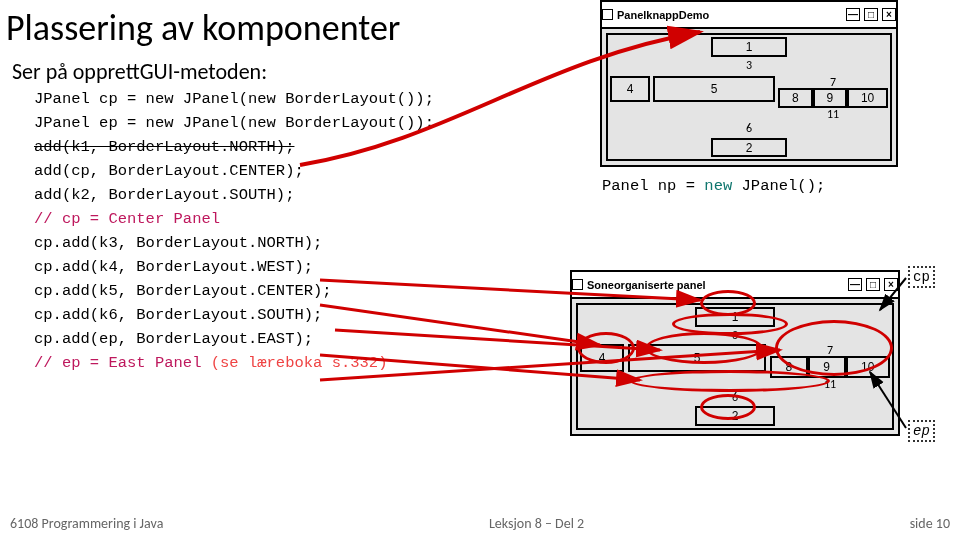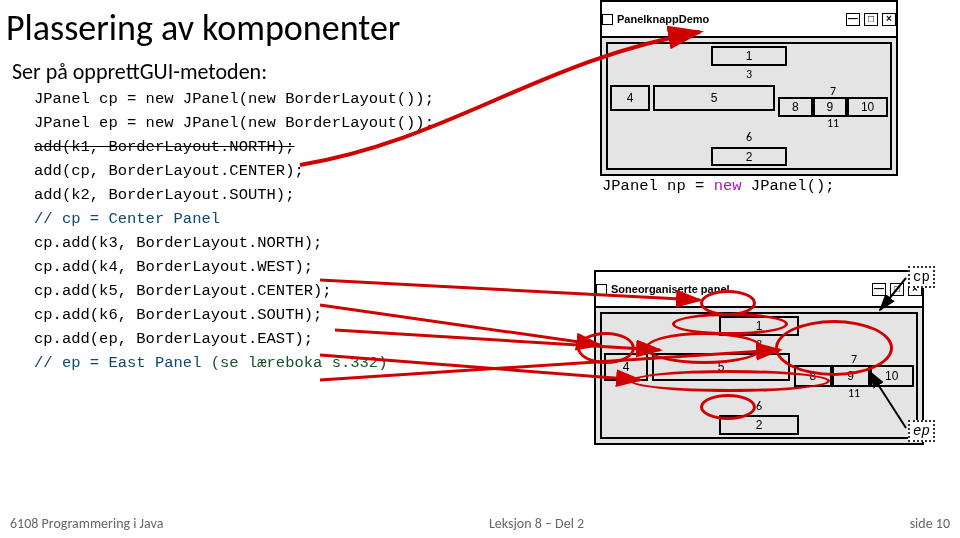--- a/index.html
+++ b/index.html
@@ -25,23 +25,23 @@
     margin: 0 0 2px 0;
   }
   .code {
     font-family: "Courier New", monospace;
     font-size: 15.5px;
     line-height: 1.55;
     white-space: pre;
     color: #000;
     padding-left: 22px;
   }
-  .blue { color: #a21caf; }
-  .comment { color: #0c4a6e; }
-  .green { color: #14532d; }
+  .blue { color: #0f766e; }
+  .comment { color: #be185d; }
+  .green { color: #ef4444; }
   .strike { text-decoration: line-through; }
 
   
   .right-code {
     position: absolute;
     left: 602px;
     top: 175px;
     font-family: "Courier New", monospace;
     font-size: 15.5px;
     line-height: 1.5;
@@ -60,21 +60,21 @@
 
   
   .win {
     position: absolute;
     border: 2px solid #000;
     background: #e4e4e4;
   }
   .titlebar {
     display: flex;
     align-items: center;
-    height: 36px;
+    height: 27px;
     background: #fff;
     border-bottom: 2px solid #000;
     padding: 0 0;
     gap: 4px;
     font-size: 11px;
     font-weight: bold;
     font-family: Arial, sans-serif;
   }
   .titlebar .sq { width:11px; height:11px; border:1.5px solid #000; }
   .titlebar .spacer { flex:1; }
@@ -92,21 +92,21 @@
   }
 
   
   #win1 { left: 600px; top: 0px; width: 298px; }
   #win1 .btn1 { height:20px; width:76px; margin:0 auto 1px; }
   #win1 .b3 { height:17px; margin:1px 0; }
   #win1 .b6 { height:16px; margin:1px 0; }
   #win1 .b2 { height:19px; width:76px; margin:0 auto; }
 
   
-  #win2 { left: 594px; top: 270px; width: 330px; }
+  #win2 { left: 570px; top: 270px; width: 330px; }
 
   
   .ellipse {
     position:absolute;
     border:3px solid #d00000;
     border-radius:50%;
     background:transparent;
     pointer-events:none;
   }
   .dashbox {
@@ -141,21 +141,21 @@
 <span class="comment">// cp = Center Panel</span>
 <span>cp.add(k3, BorderLayout.NORTH);</span>
 <span>cp.add(k4, BorderLayout.WEST);</span>
 <span>cp.add(k5, BorderLayout.CENTER);</span>
 <span>cp.add(k6, BorderLayout.SOUTH);</span>
 <span>cp.add(ep, BorderLayout.EAST);</span>
 <span class="comment">// ep = East Panel </span><span class="green">(se læreboka s.332)</span></pre>
 </div>
 
 <div class="right-code">
-  <div><span>JPanel np = </span><span class="blue">new</span><span> JPanel();</span></div>
+  <div><span>Panel np = </span><span class="blue">new</span><span> JPanel();</span></div>
 </div>
 
 <div id="win1" class="win">
   <div class="titlebar">
     <span class="sq"></span>
     <span>PanelknappDemo</span>
     <span class="spacer"></span>
     <span class="wc">—</span>
     <span class="wc">□</span>
     <span class="wc">×</span>

